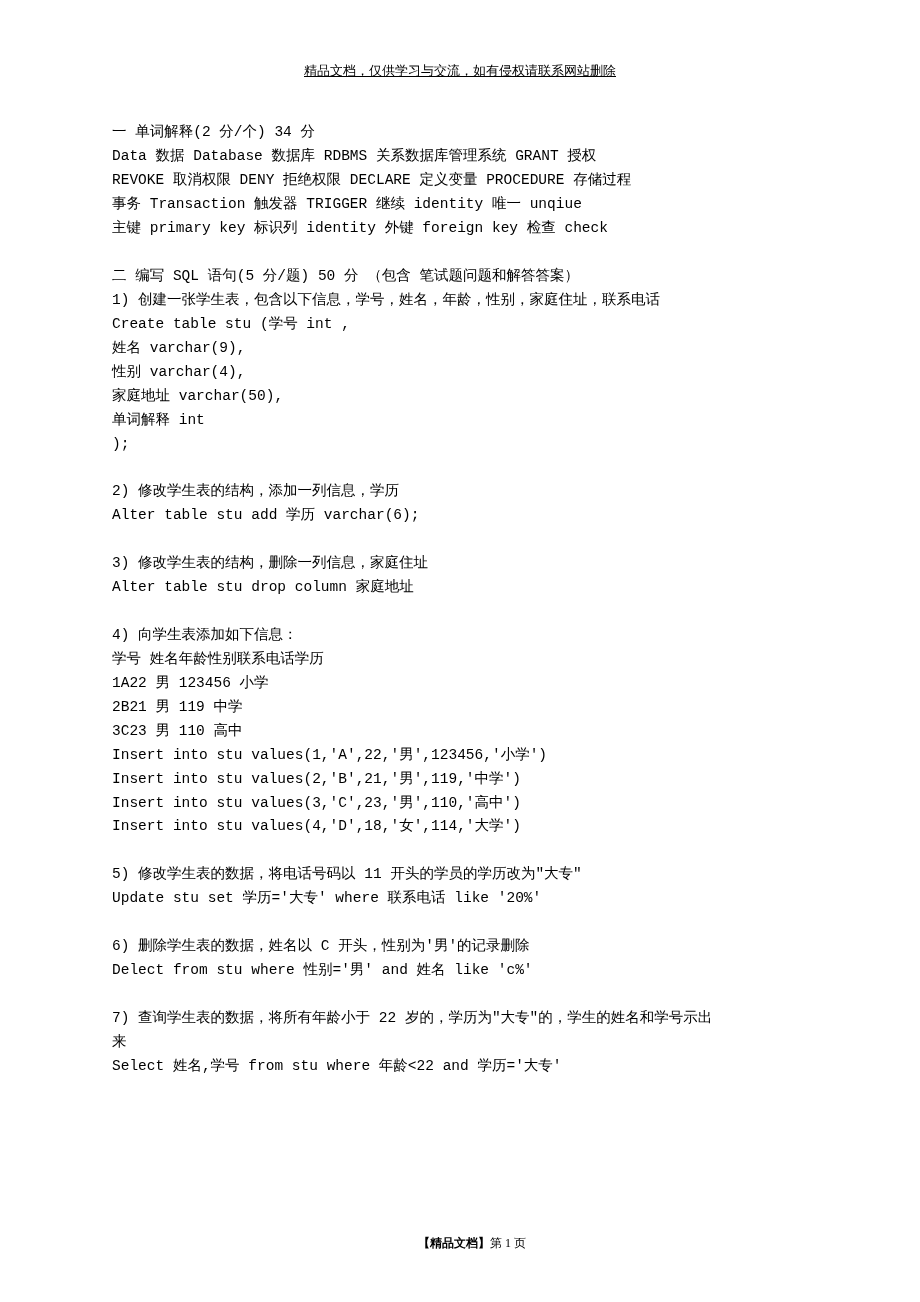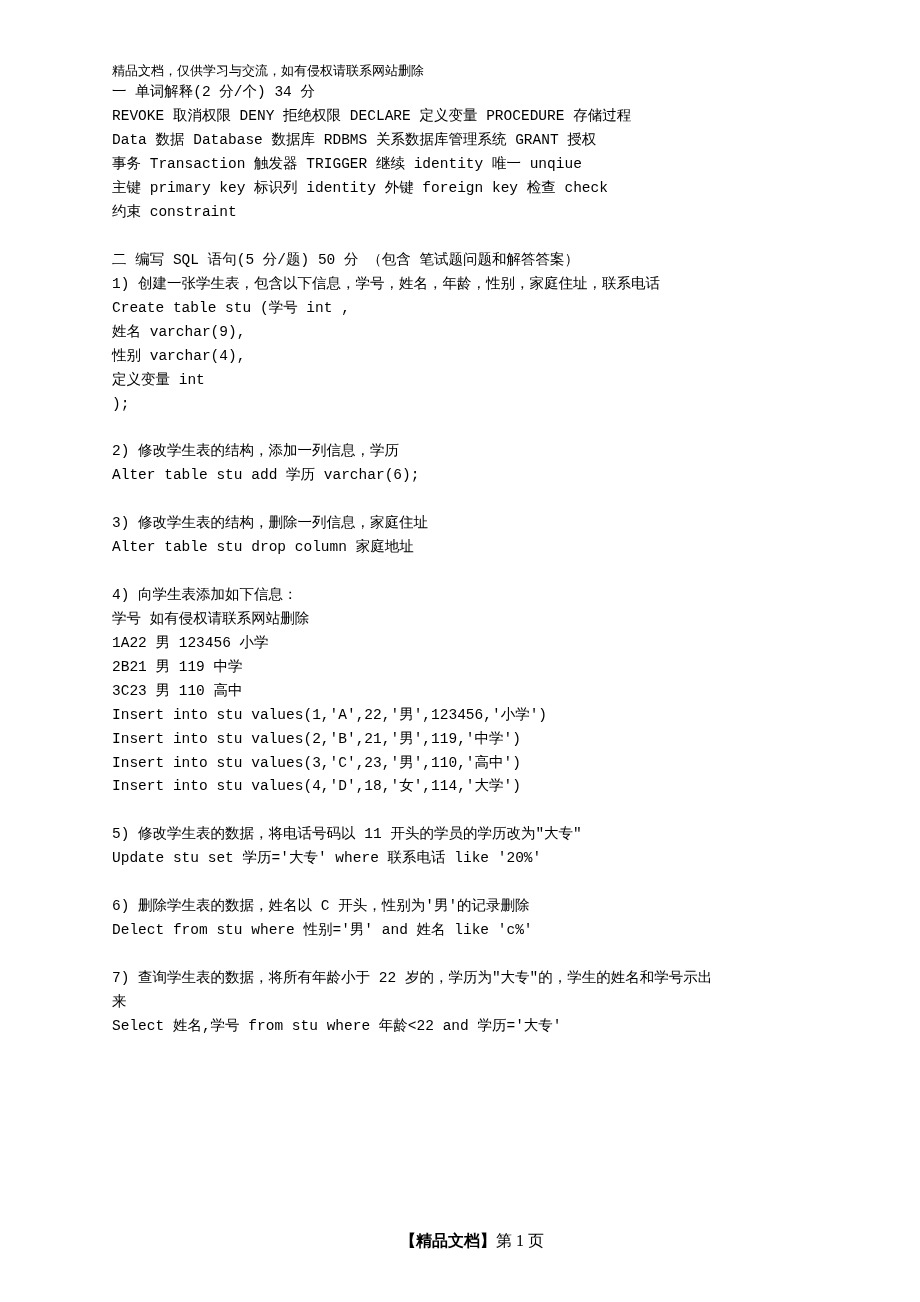--- a/index.html
+++ b/index.html
@@ -12,23 +12,25 @@
       min-height: 1302px;
       background: #ffffff;
       font-family: "SimSun", "宋体", serif;
       font-size: 14.5px;
       line-height: 1.65;
       color: #000000;
       padding: 60px 112px 40px 112px;
       position: relative;
     }
     .header-notice {
-      text-align: left;
+      text-align: center;
       font-size: 13px;
+      margin-bottom: 40px;
       color: #000;
+      text-decoration: underline;
     }
     .content {
       text-align: left;
     }
     .line {
       white-space: pre-wrap;
       word-break: break-all;
       font-family: Liberation Mono, monospace;
     }
     .section-gap {
@@ -36,67 +38,67 @@
     }
     .small-gap {
       height: 24px;
     }
     .footer {
       position: absolute;
       bottom: 48px;
       left: 0;
       width: 100%;
       text-align: center;
-      font-size: 16px;
+      font-size: 12px;
       padding-left: 24px;
     }
     .footer .bold {
       font-weight: bold;
     }
   </style>
 </head>
 <body>
 
 <div class="header-notice">
   <span>精品文档，仅供学习与交流，如有侵权请联系网站删除</span>
 </div>
 
 <div class="content">
 
   <div class="line">一 单词解释(2 分/个) 34 分</div>
+  <div class="line">Data 数据 Database 数据库 RDBMS 关系数据库管理系统 GRANT 授权</div>
   <div class="line">REVOKE 取消权限 DENY 拒绝权限 DECLARE 定义变量 PROCEDURE 存储过程</div>
-  <div class="line">Data 数据 Database 数据库 RDBMS 关系数据库管理系统 GRANT 授权</div>
   <div class="line">事务 Transaction 触发器 TRIGGER 继续 identity 唯一 unqiue</div>
   <div class="line">主键 primary key 标识列 identity 外键 foreign key 检查 check</div>
-  <div class="line">约束 constraint</div>
 
   <div class="section-gap"></div>
 
   <div class="line">二 编写 SQL 语句(5 分/题) 50 分 （包含 笔试题问题和解答答案）</div>
   <div class="line">1) 创建一张学生表，包含以下信息，学号，姓名，年龄，性别，家庭住址，联系电话</div>
   <div class="line">Create table stu (学号 int ,</div>
   <div class="line">姓名 varchar(9),</div>
   <div class="line">性别 varchar(4),</div>
-  <div class="line">定义变量 int</div>
+  <div class="line">家庭地址 varchar(50),</div>
+  <div class="line">单词解释 int</div>
   <div class="line">);</div>
 
   <div class="small-gap"></div>
 
   <div class="line">2) 修改学生表的结构，添加一列信息，学历</div>
   <div class="line">Alter table stu add 学历 varchar(6);</div>
 
   <div class="small-gap"></div>
 
   <div class="line">3) 修改学生表的结构，删除一列信息，家庭住址</div>
   <div class="line">Alter table stu drop column 家庭地址</div>
 
   <div class="small-gap"></div>
 
   <div class="line">4) 向学生表添加如下信息：</div>
-  <div class="line">学号 如有侵权请联系网站删除</div>
+  <div class="line">学号 姓名年龄性别联系电话学历</div>
   <div class="line">1A22 男 123456 小学</div>
   <div class="line">2B21 男 119 中学</div>
   <div class="line">3C23 男 110 高中</div>
   <div class="line">Insert into stu values(1,'A',22,'男',123456,'小学')</div>
   <div class="line">Insert into stu values(2,'B',21,'男',119,'中学')</div>
   <div class="line">Insert into stu values(3,'C',23,'男',110,'高中')</div>
   <div class="line">Insert into stu values(4,'D',18,'女',114,'大学')</div>
 
   <div class="small-gap"></div>
 

